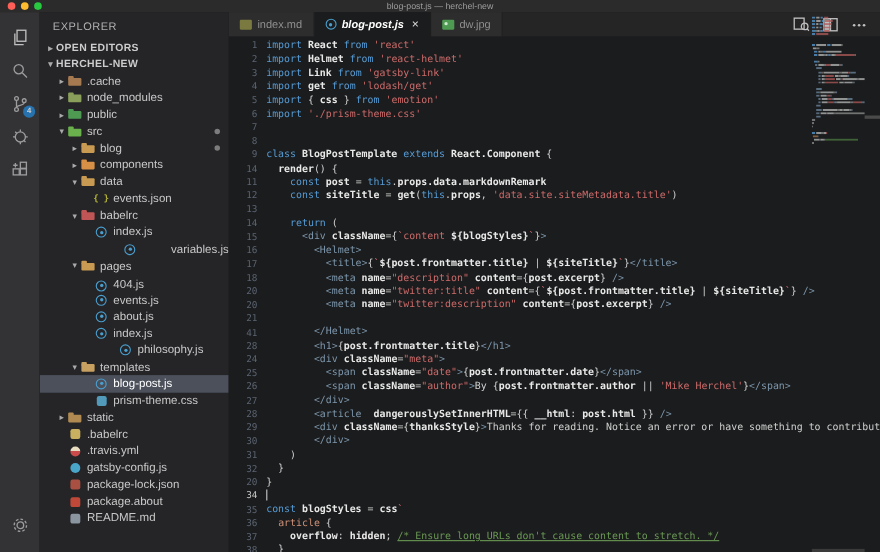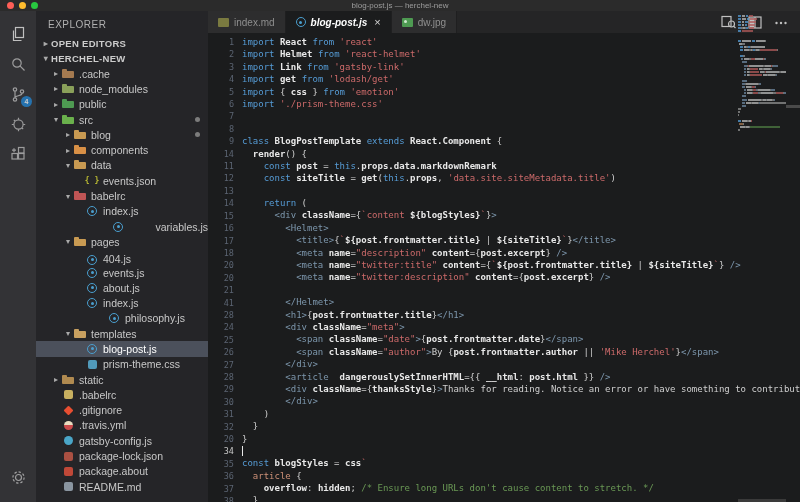--- a/index.html
+++ b/index.html
@@ -80,21 +80,21 @@
     font:8.5px/12.4px "DejaVu Sans Mono", monospace; color:#5b6472; }
   .gutter .cur { color:#c6c6c6; }
   .code { flex:1; overflow:hidden; font:9px/12.4px "DejaVu Sans Mono", monospace;
     white-space:pre; color:#d0d0d0; }
   .code-line { height:12.4px; }
   .tk-kw  { color:#569cd6; }
   .tk-id  { color:#e8e8e8; font-weight:bold; }
   .tk-pl  { color:#d0d0d0; }
   .tk-str { color:#cd6a6a; }
   .tk-tag { color:#7d97ad; }
-  .tk-cm  { color:#6a9955; }
+  .tk-cm  { color:#6a9955;text-decoration:underline; }
   .tk-org { color:#ce9178; }
   .cursor { display:inline-block; width:1px; height:10px; background:#e8e8e8;
     vertical-align:middle; }
 
   .minimap { position:absolute; top:4px; right:14px; width:48px; overflow:hidden; }
   .mm-line { height:2px; margin-bottom:1.1px; white-space:nowrap; overflow:hidden; }
   .mm-line span { display:inline-block; height:2px; vertical-align:top; opacity:.75; }
   .scrollbar { position:absolute; top:22px; right:0; width:14px; bottom:0; }
   .scroll-deco { position:absolute; top:72px; right:0; width:14px; height:3px; background:#4a4a4a; }
   .hscroll-deco { position:absolute; bottom:0; right:14px; width:48px; height:3px; background:#3a3a3a; }
@@ -361,27 +361,20 @@
             </span>
           </span>
           <span>static</span>
         </div>
         <div class="tree-row" style="padding-left: 15px;">
           <span class="chev"></span>
           <span class="ic">
             <span class="i-square" style="background: rgb(200, 176, 96);"></span>
           </span>
           <span>.babelrc</span>
-        </div>
-        <div class="tree-row" style="padding-left: 15px;">
-          <span class="chev"></span>
-          <span class="ic">
-            <span class="i-diamond" style="background: rgb(232, 78, 49);"></span>
-          </span>
-          <span>.gitignore</span>
         </div>
         <div class="tree-row" style="padding-left: 15px;">
           <span class="chev"></span>
           <span class="ic">
             <span class="i-travis"></span>
           </span>
           <span>.travis.yml</span>
         </div>
         <div class="tree-row" style="padding-left: 15px;">
           <span class="chev"></span>

